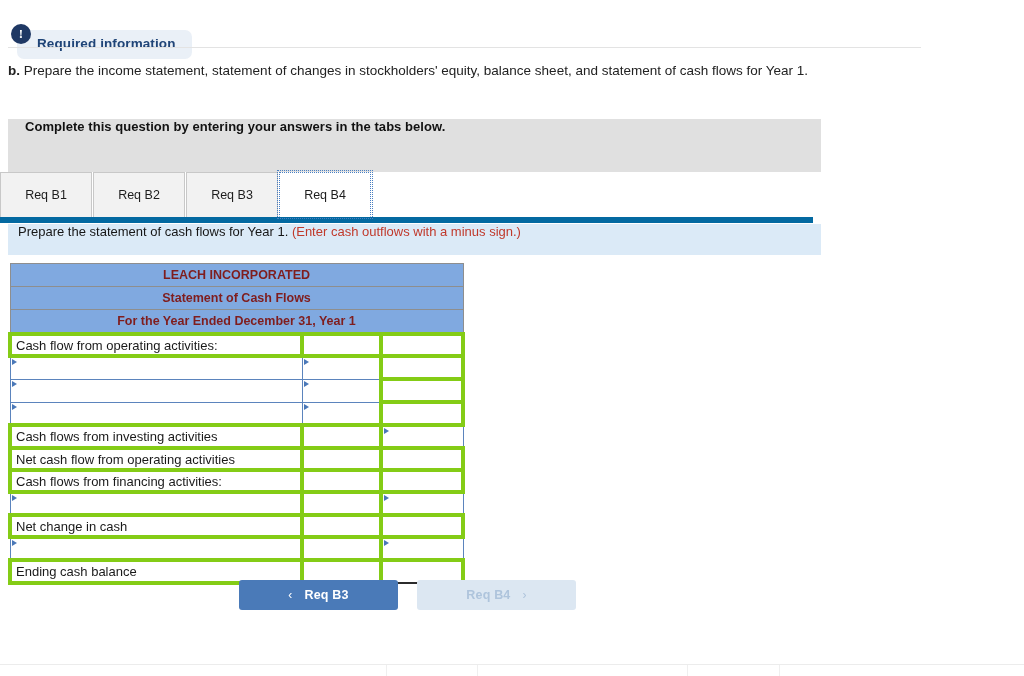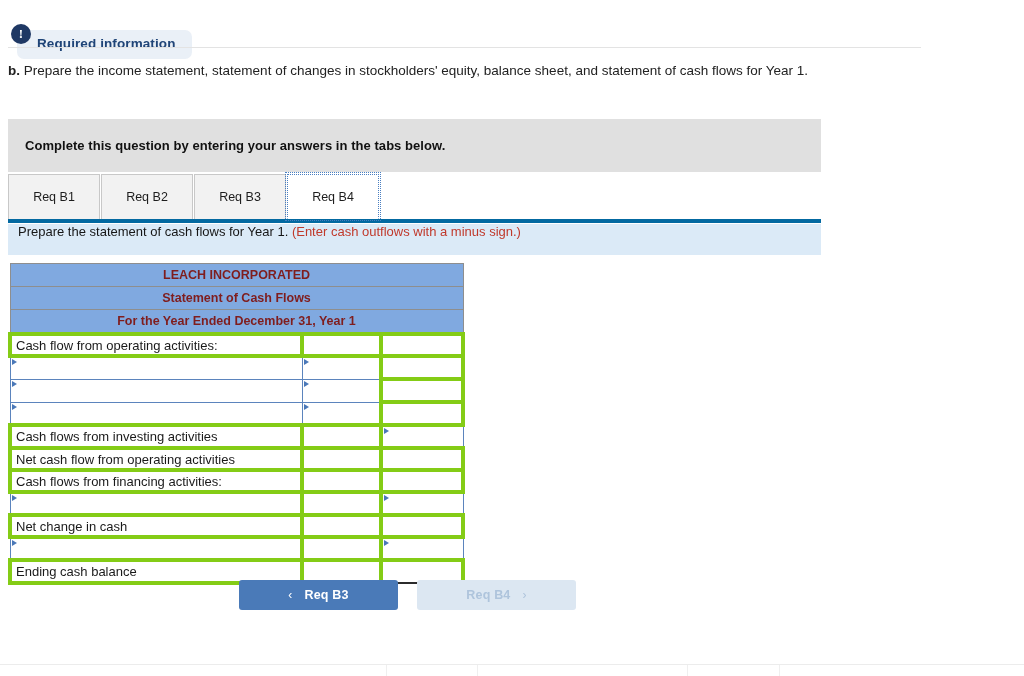--- a/index.html
+++ b/index.html
@@ -47,34 +47,34 @@
     position: absolute; left: 8px; top: 62px; width: 900px;
     font-size: 13.5px; color: #222; line-height: 18.5px;
   }
   .qprompt b { font-weight: bold; }
 
   
   .grey-banner {
     position: absolute; left: 8px; top: 119px;
     width: 813px; height: 53px;
     background: #e0e0e0;
-    display: flex; align-items: center;
+    display: flex; 
   }
   .grey-banner span {
     margin-left: 17px;
     font-size: 13px; font-weight: bold; color: #111;
     letter-spacing: .05px;
   }
 
   
   .tabs {
-    position: absolute; left: 8px; top: 178px;
+    position: absolute; left: 0; top: 178px;
     width: 813px; height: 45px;
     display: flex; align-items: flex-end;
-    border-bottom: 4px solid #0369a1;
+    border-bottom: 6px solid #0369a1;
   }
   .tab {
     width: 92px; height: 45px;
     background: #f2f2f2;
     border: 1px solid #c8c8c8;
     border-bottom: none;
     margin-right: 1px;
     display: flex; align-items: center; justify-content: center;
     font-size: 12.5px; color: #1d1d1d;
     cursor: pointer;

